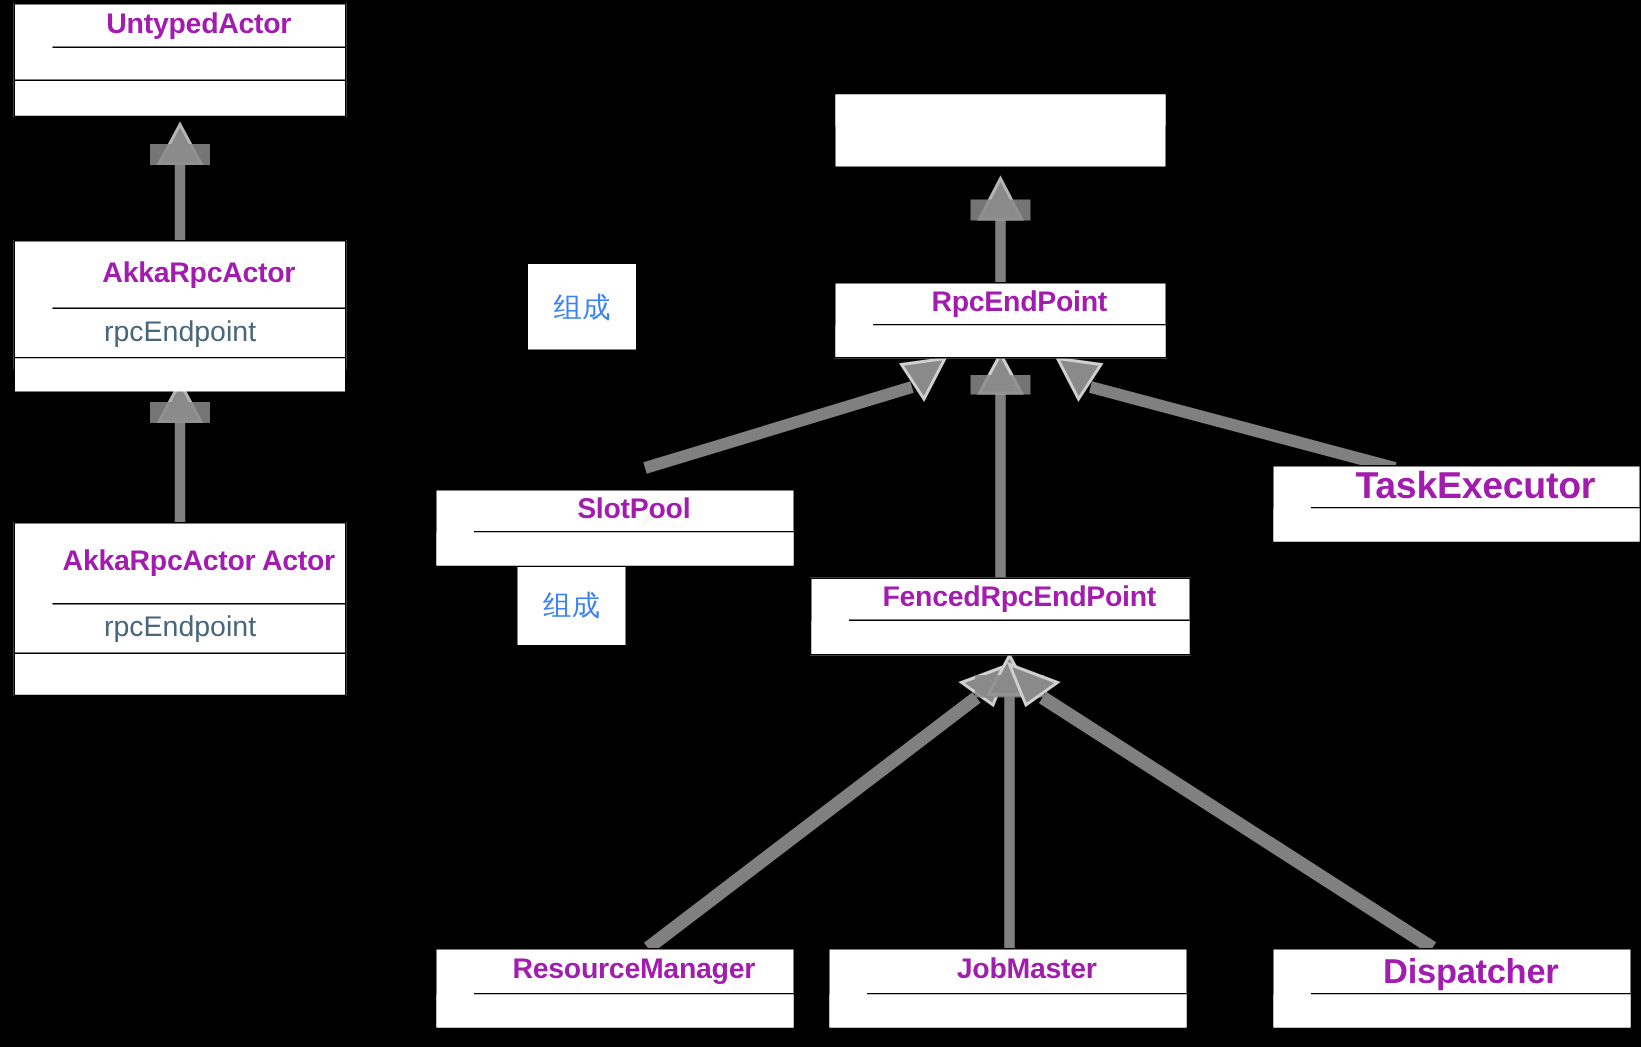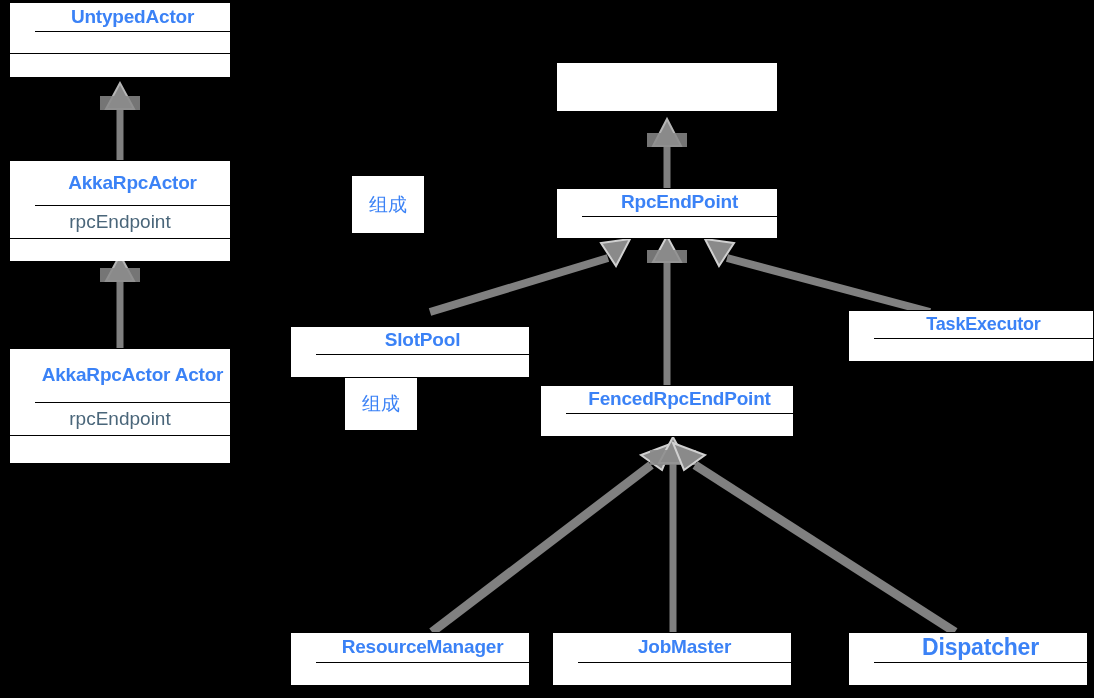--- a/index.html
+++ b/index.html
@@ -26,21 +26,21 @@
   }
   .uml-class {
     position: absolute;
     background: #ffffff;
     border: 1px solid #000000;
     box-sizing: border-box;
     z-index: 5;
   }
   .uml-title {
     font-weight: bold;
-    color: #3b82f6;
+    color: #a21caf;
     text-align: right;
     box-sizing: border-box;
     border-bottom: 1px solid #000000;
     display: flex;
     align-items: center;
     justify-content: center;
     line-height: 1.08;
     letter-spacing: -0.2px;
     margin-left: 25px;
   }
@@ -151,21 +151,21 @@
   <div class="uml-class" style="left: 556px; top: 188px; width: 222px; height: 51px; font-size: 19px;">
     <div class="uml-title" style="height: 28px;">RpcEndPoint</div>
     <div class="uml-ops" style="height: 21px;"></div>
   </div>
 
   <div class="uml-class" style="left: 290px; top: 326px; width: 240px; height: 52px; font-size: 19px;">
     <div class="uml-title" style="height: 28px;">SlotPool</div>
     <div class="uml-ops" style="height: 22px;"></div>
   </div>
 
-  <div class="uml-class" style="left: 848px; top: 310px; width: 246px; height: 52px; font-size: 18px;">
+  <div class="uml-class" style="left: 848px; top: 310px; width: 246px; height: 52px; font-size: 25px;">
     <div class="uml-title" style="height: 28px;">TaskExecutor</div>
     <div class="uml-ops" style="height: 22px;"></div>
   </div>
 
   <div class="uml-class" style="left: 540px; top: 385px; width: 254px; height: 52px; font-size: 19px;">
     <div class="uml-title" style="height: 28px;">FencedRpcEndPoint</div>
     <div class="uml-ops" style="height: 22px;"></div>
   </div>
 
   <div class="uml-class" style="left: 552px; top: 632px; width: 240px; height: 54px; font-size: 19px;">

